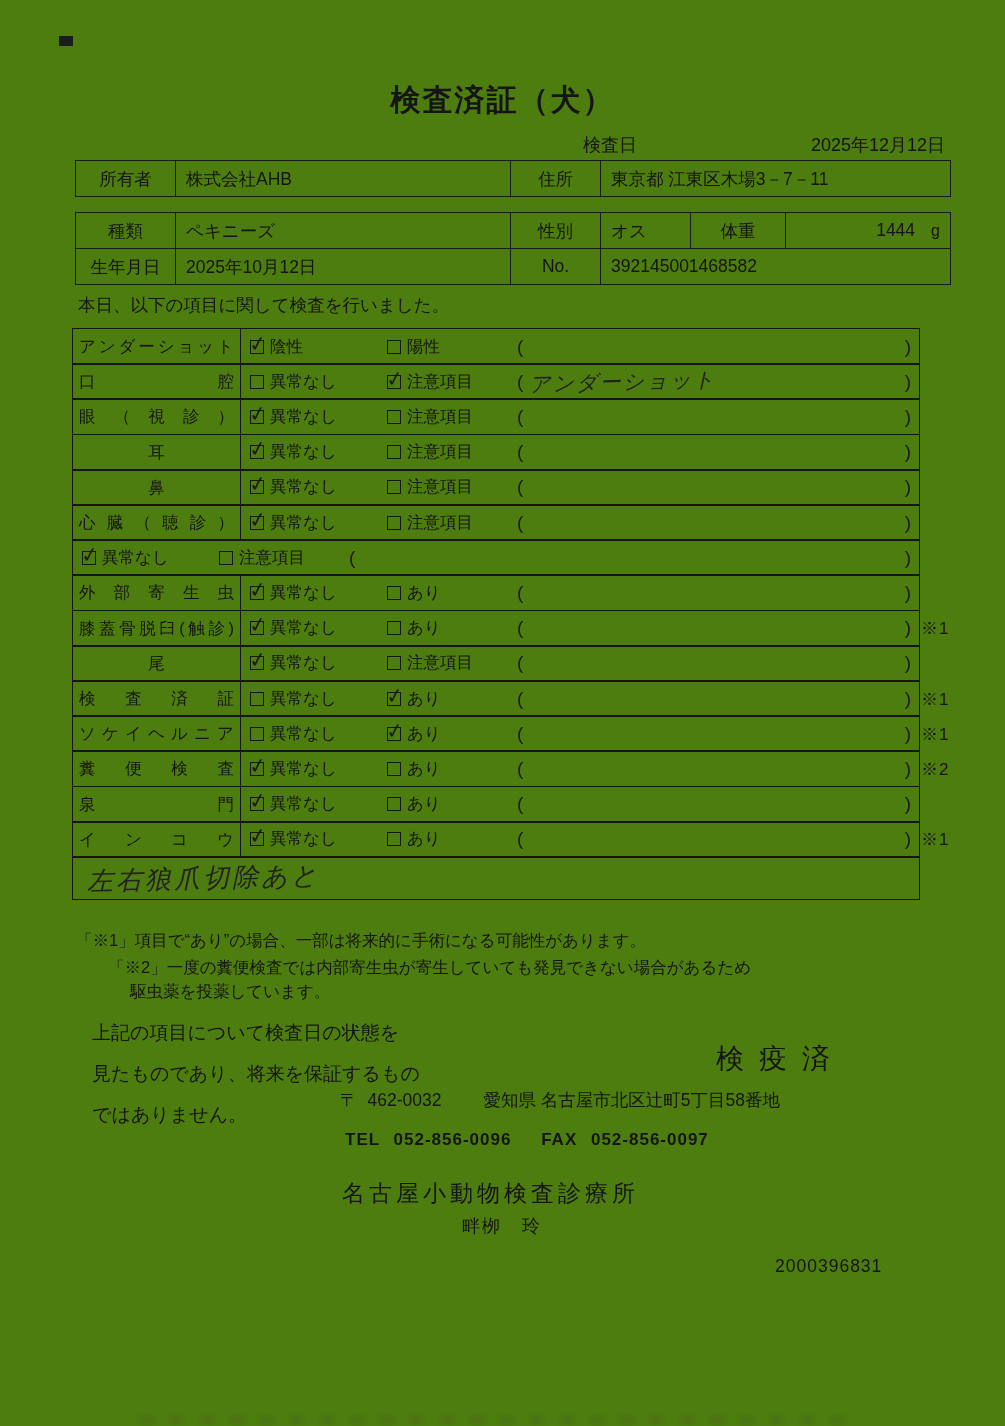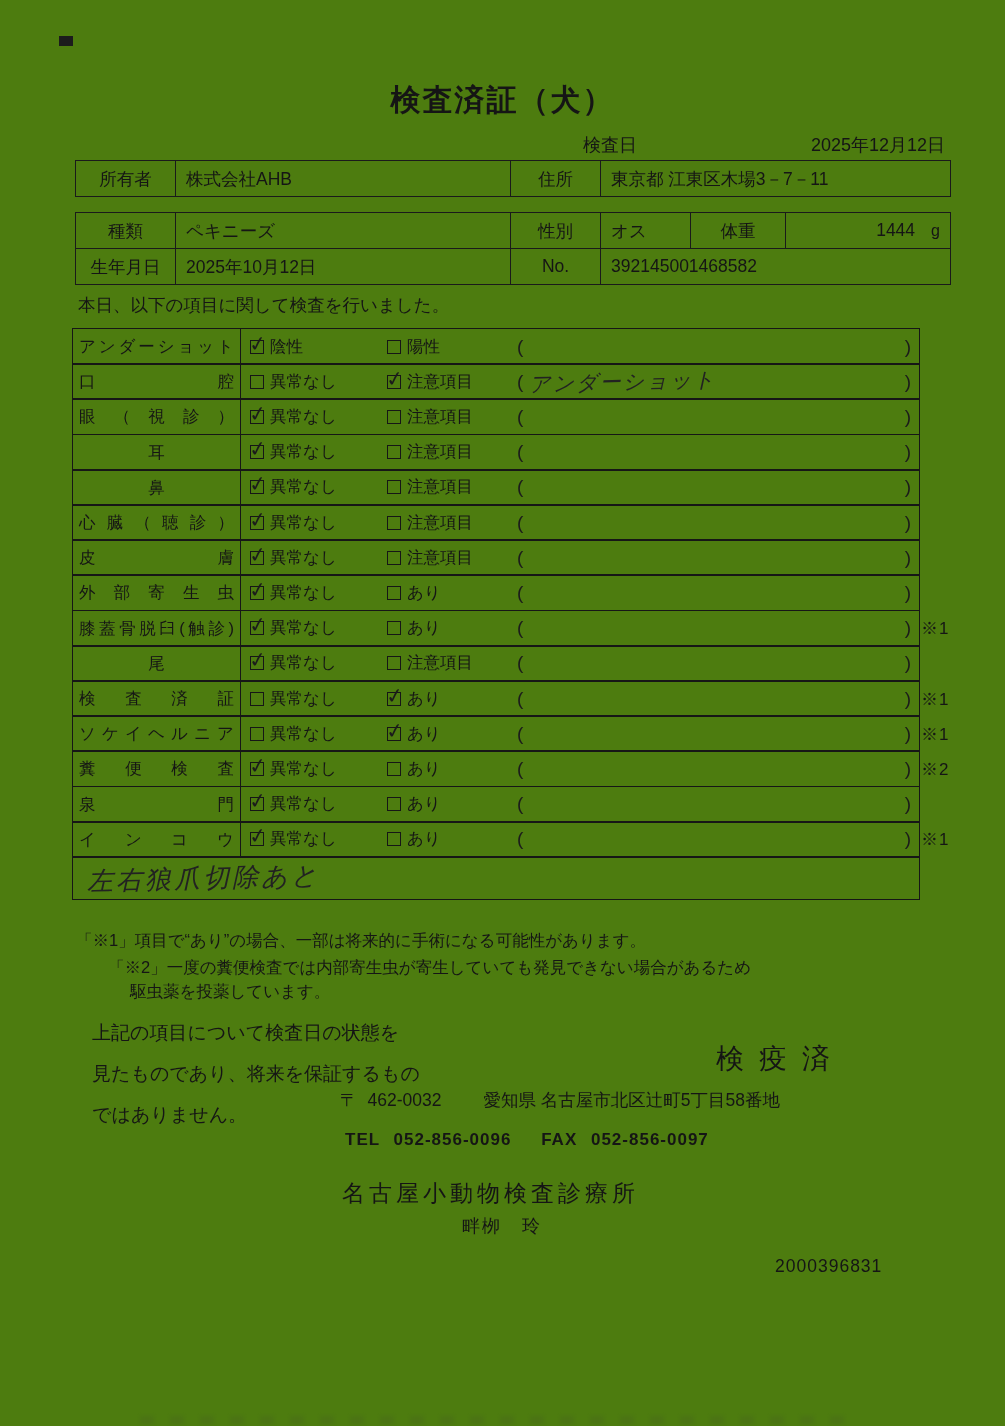--- a/index.html
+++ b/index.html
@@ -329,21 +329,20 @@
         <span class="opt-label">注意項目</span>
       </span>
       <span class="paren">(</span>
       <span class="note-text"><span class="handwriting"></span></span>
       <span class="paren close">)</span>
     </div>
 
     <div class="row-mark"></div>
   </div>
       <div class="check-row">
-    <div class="row-label">皮膚</div>
     <div class="row-content">
       <span class="opt opt1">
         <span class="cb checked"></span>
         <span class="opt-label">異常なし</span>
       </span>
       <span class="opt opt2">
         <span class="cb"></span>
         <span class="opt-label">注意項目</span>
       </span>
       <span class="paren">(</span>

